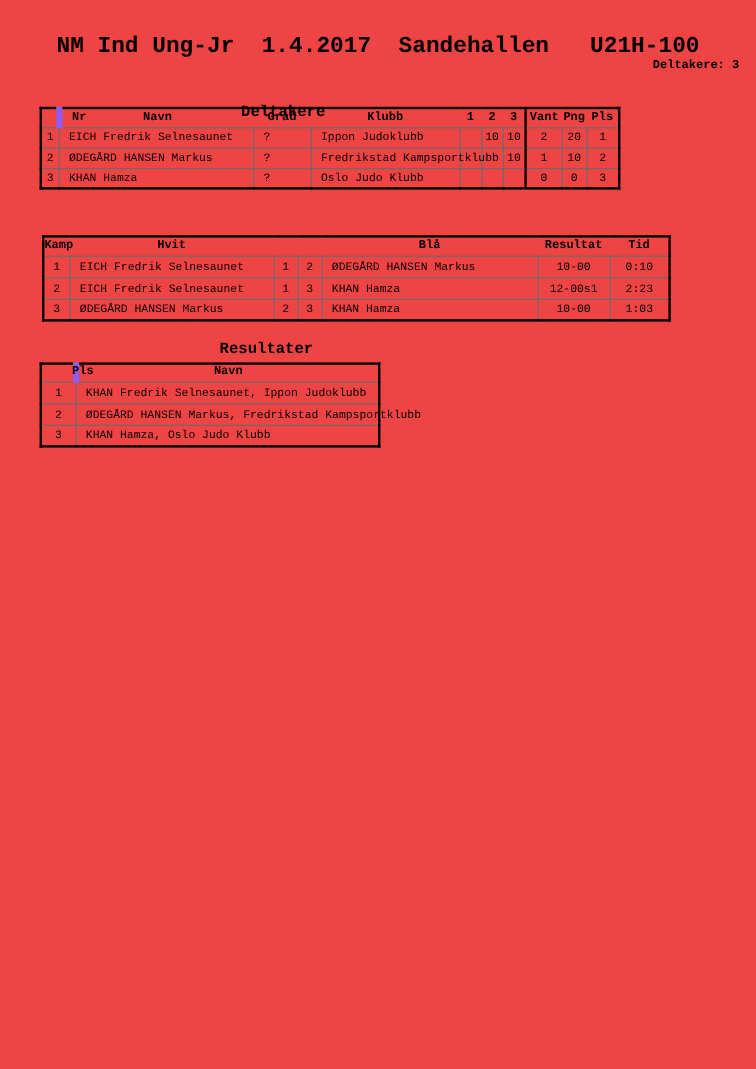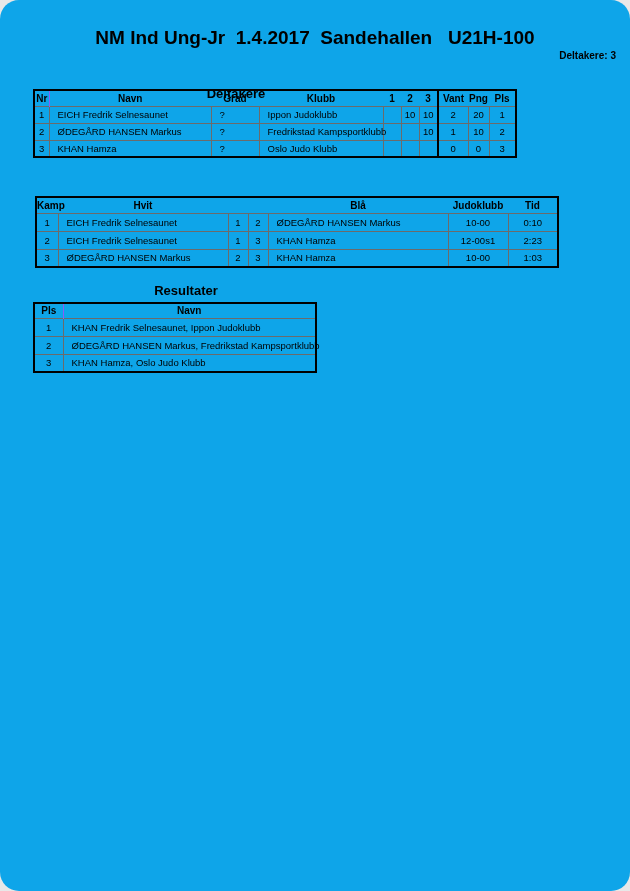--- a/index.html
+++ b/index.html
@@ -1,24 +1,23 @@
 <!DOCTYPE html>
 <html><head>
 <meta charset="utf-8">
 <style>
   html, body { margin: 0; padding: 0; background: #e8e8e8; }
   .page {
     position: relative;
     width: 630px;
     height: 891px;
-    background: #0ea5e9;
-    font-family: Liberation Sans, sans-serif;
+    background: #ef4444;
+    font-family: Liberation Mono, monospace;
     color: #000;
     overflow: hidden;
-    border-radius: 19px;
   }
   .title {
     position: absolute;
     top: 27px; left: 0; width: 630px;
     text-align: center;
     font-size: 19px;
     font-weight: bold;
     white-space: pre;
   }
   .participants {
@@ -28,21 +27,21 @@
     font-weight: bold;
   }
   .section-heading {
     position: absolute;
     text-align: center;
     font-size: 13px;
     font-weight: bold;
   }
   .h-deltakere  { top: 86px;  left: 0; width: 472px; }
   .h-kamper     { top: 173px; left: 0; width: 580px; }
-  .h-resultater { top: 283px; left: 12px; width: 348px; }
+  .h-resultater { top: 283px; left: 0; width: 348px; padding-left: 48px; }
 
   table {
     position: absolute;
     border-collapse: collapse;
     table-layout: fixed;
     border: 2px solid #000;
     font-size: 9.5px;
   }
   td {
     border: 1px solid #6b6b6b;
@@ -55,21 +54,21 @@
     border: none;
     font-size: 10px;
     font-weight: bold;
     text-align: center;
     white-space: nowrap;
     overflow: visible;
     padding: 0;
   }
   td.left { text-align: left; padding-left: 8px; }
   .thick-l { border-left: 2px solid #000 !important; }
-  .hdr-sep-r { border-right: 1px solid #8b5cf6; }
+  .hdr-sep-r { border-right: 5px solid #8b5cf6; padding-left: 25px; }
 
   .t-deltakere { top: 89px;  left: 33px; width: 482px; }
   .t-deltakere thead tr { height: 16px; }
   .t-deltakere tbody tr { height: 17px; }
 
   .t-kamper { top: 196px; left: 35px; width: 522px; }
   .t-kamper thead tr { height: 16px; }
   .t-kamper tbody tr { height: 18px; }
 
   .t-resultater { top: 302px; left: 33px; width: 282px; }
@@ -164,21 +163,21 @@
         <col style="width:60px">
         <col style="width:50px">
     </colgroup>
     <thead>
       <tr>
         <th>Kamp</th>
         <th>Hvit</th>
         <th></th>
         <th></th>
         <th>Blå</th>
-        <th>Judoklubb</th>
+        <th>Resultat</th>
         <th>Tid</th>
       </tr>
     </thead>
     <tbody>
       <tr>
         <td>1</td>
         <td class="left">EICH Fredrik Selnesaunet</td>
         <td>1</td>
         <td>2</td>
         <td class="left">ØDEGÅRD HANSEN Markus</td>

